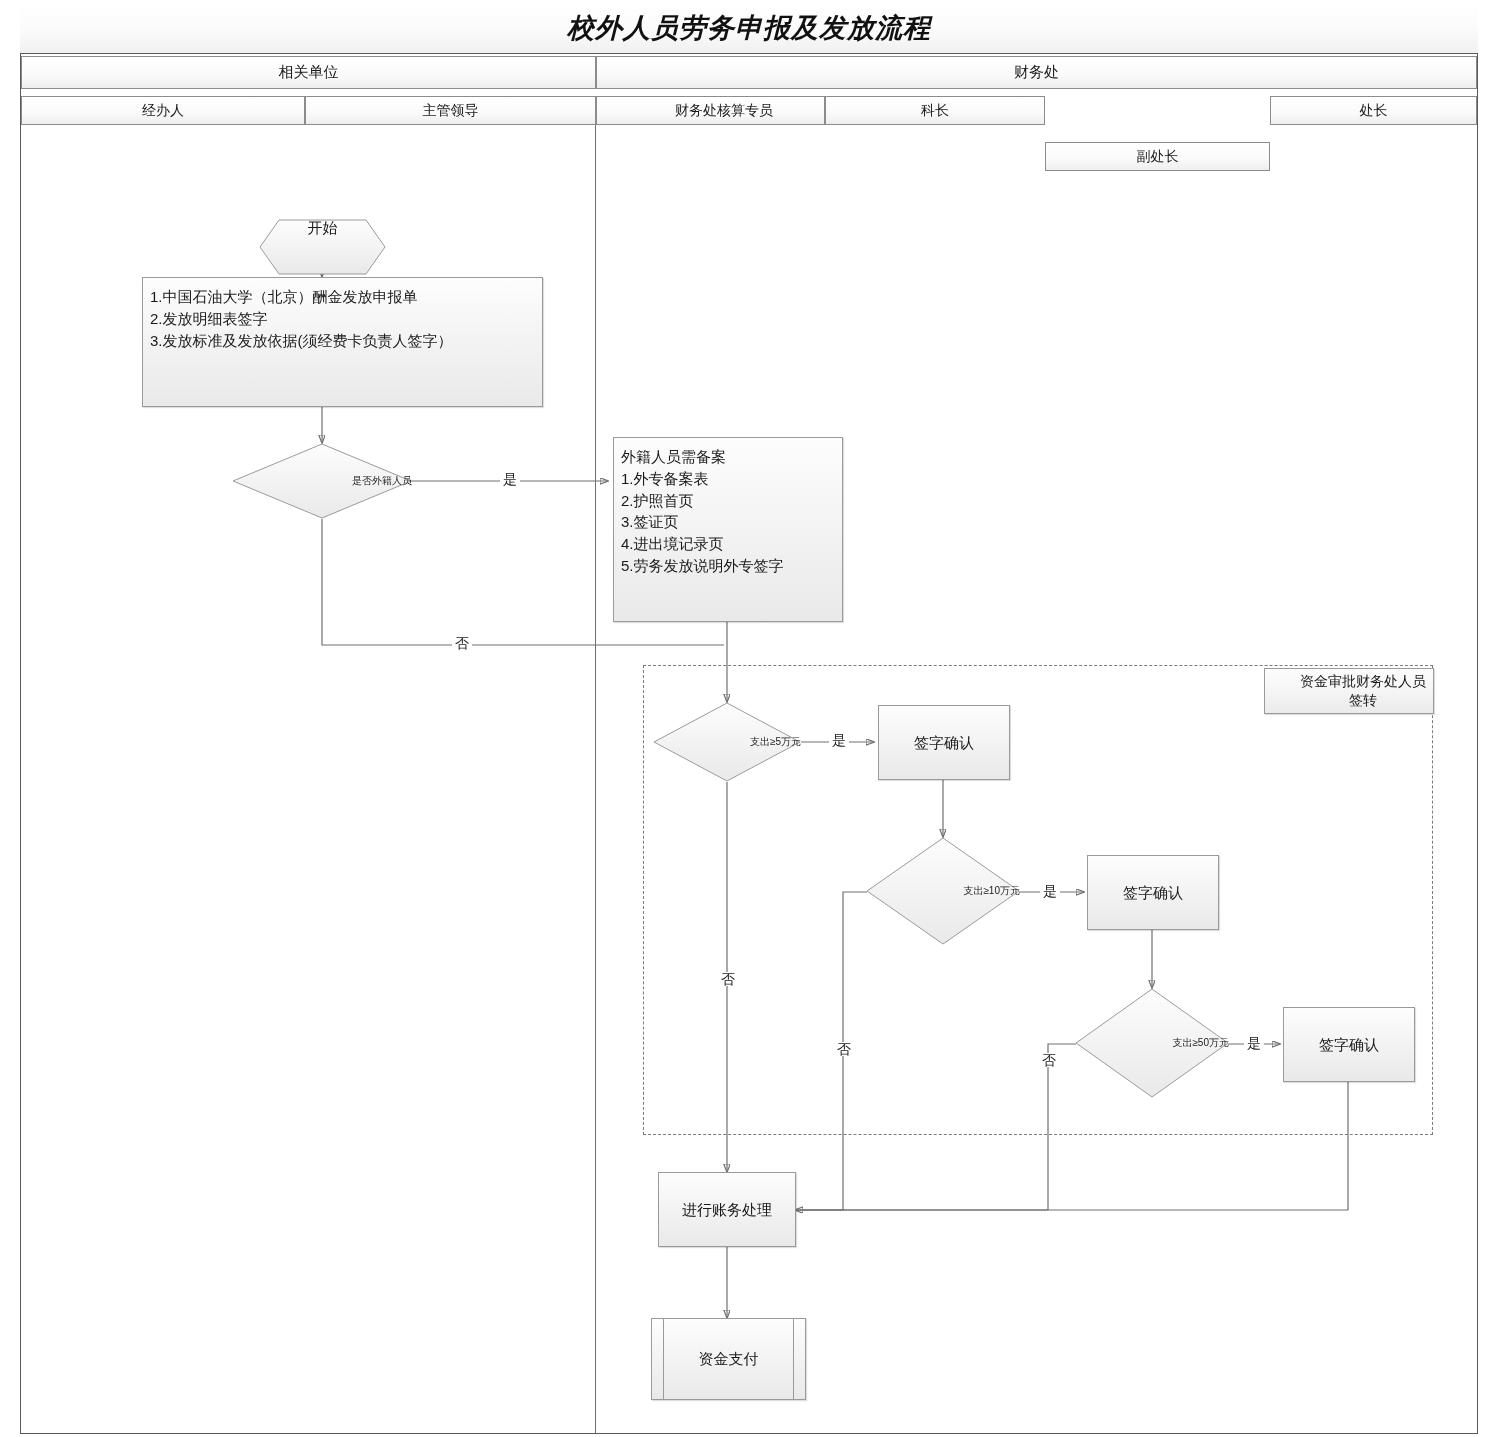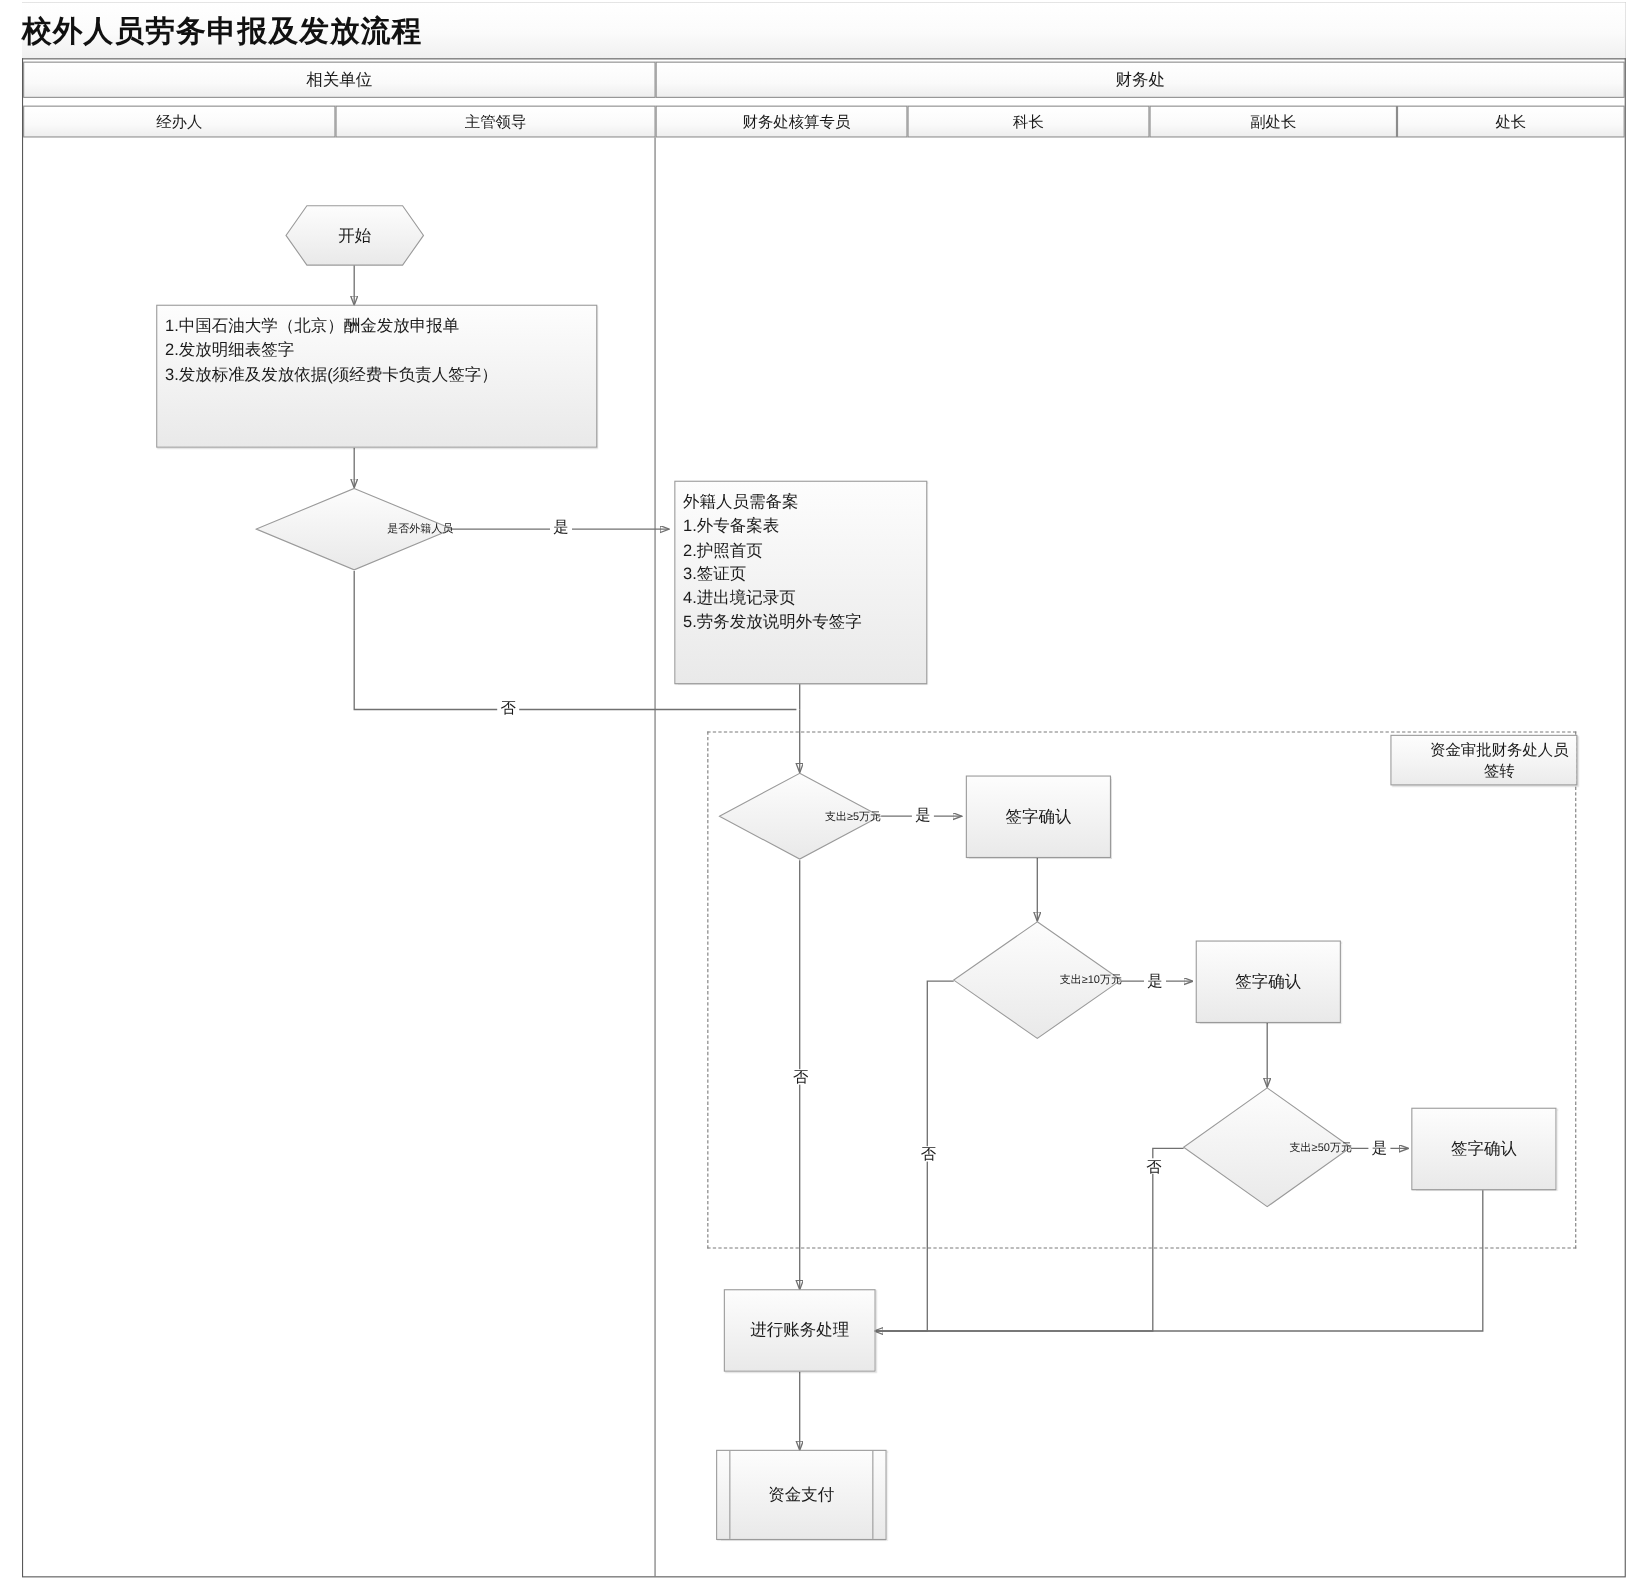--- a/index.html
+++ b/index.html
@@ -25,21 +25,21 @@
     background: #ffffff;
   }
 
   
   .title-bar {
     position: absolute;
     left: 20px; top: 2px;
     width: 1458px; height: 52px;
     border-bottom: 1px solid #595959;
     background: linear-gradient(to bottom, #ffffff 0%, #fbfbfb 55%, #f0f0f0 100%);
-    display: flex; align-items: center; 
+    display: flex; align-items: center; justify-content: center; font-style: italic;
   }
   .title-bar .txt {
     font-family: "Liberation Serif", "DejaVu Serif", serif;
     font-size: 27px;
     font-weight: bold;
     color: #111111;
     letter-spacing: 1px;
   }
 
   
@@ -85,22 +85,22 @@
     justify-content: flex-start;
     align-items: flex-start;
     padding: 8px 7px 6px 7px;
     text-align: left;
     white-space: pre-line;
   }
 
   
   .hexagon {
     position: absolute;
-    display: flex; align-items: center; justify-content: center;
-    font-size: 15px; color: #1a1a1a;
+    display: flex; justify-content: center;
+    font-size: 15px; color: #1a1a1a; margin-top: 33px;
   }
   .hexagon svg { position: absolute; left: 0; top: 0; }
   .hexagon .lbl { position: relative; z-index: 2; }
 
   
   .diamond {
     position: absolute;
     display: flex; align-items: center; justify-content: flex-end;
     font-size: 10px; color: #1a1a1a;
   }
@@ -185,21 +185,21 @@
   </div>
   <div class="hdr2" style="left:305px; width:291px;">
     <span>主管领导</span>
   </div>
   <div class="hdr2" style="left:596px; width:229px;padding-left:27px;">
     <span>财务处核算专员</span>
   </div>
   <div class="hdr2" style="left:825px; width:220px;">
     <span>科长</span>
   </div>
-  <div class="hdr2" style="left:1045px; width:225px;">
+  <div class="hdr2" style="left:1045px; width:225px;margin-top:46px;">
     <span>副处长</span>
   </div>
   <div class="hdr2" style="left:1270px; width:207px;">
     <span>处长</span>
   </div>
 
   <div class="lane-sep" style="left:595px; top:125px; height:1308px;"></div>
 
   <div class="dashed-region" style="left:643px; top:665px; width:790px; height:470px;"></div>
 

